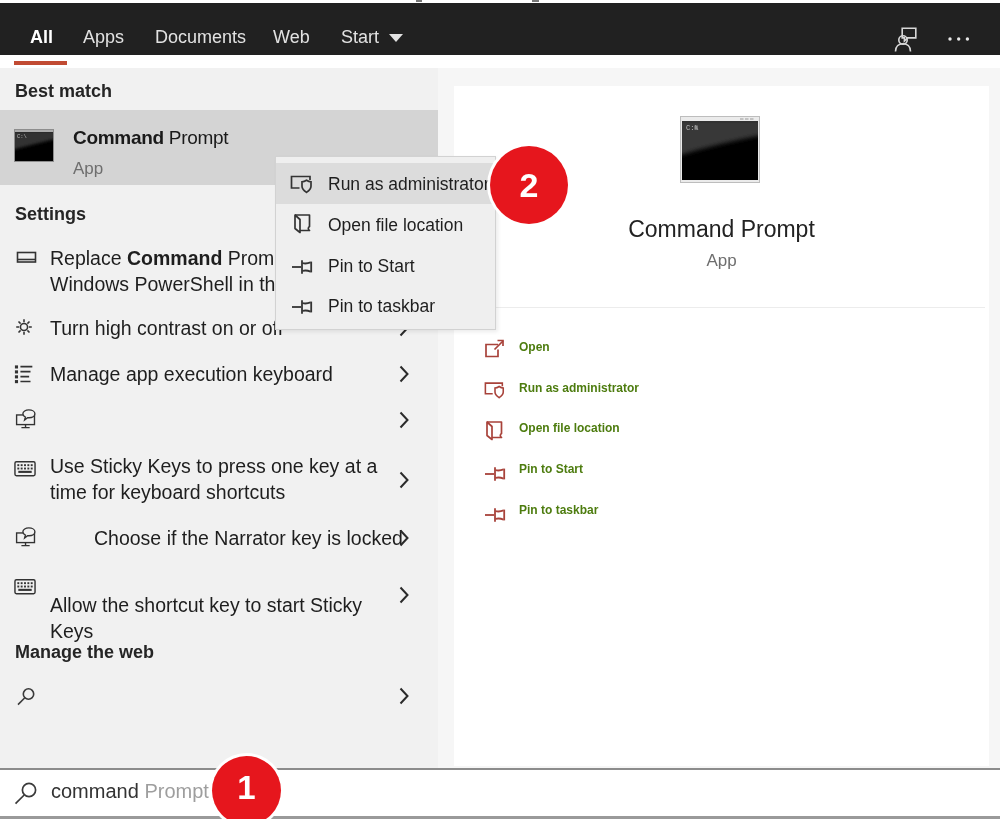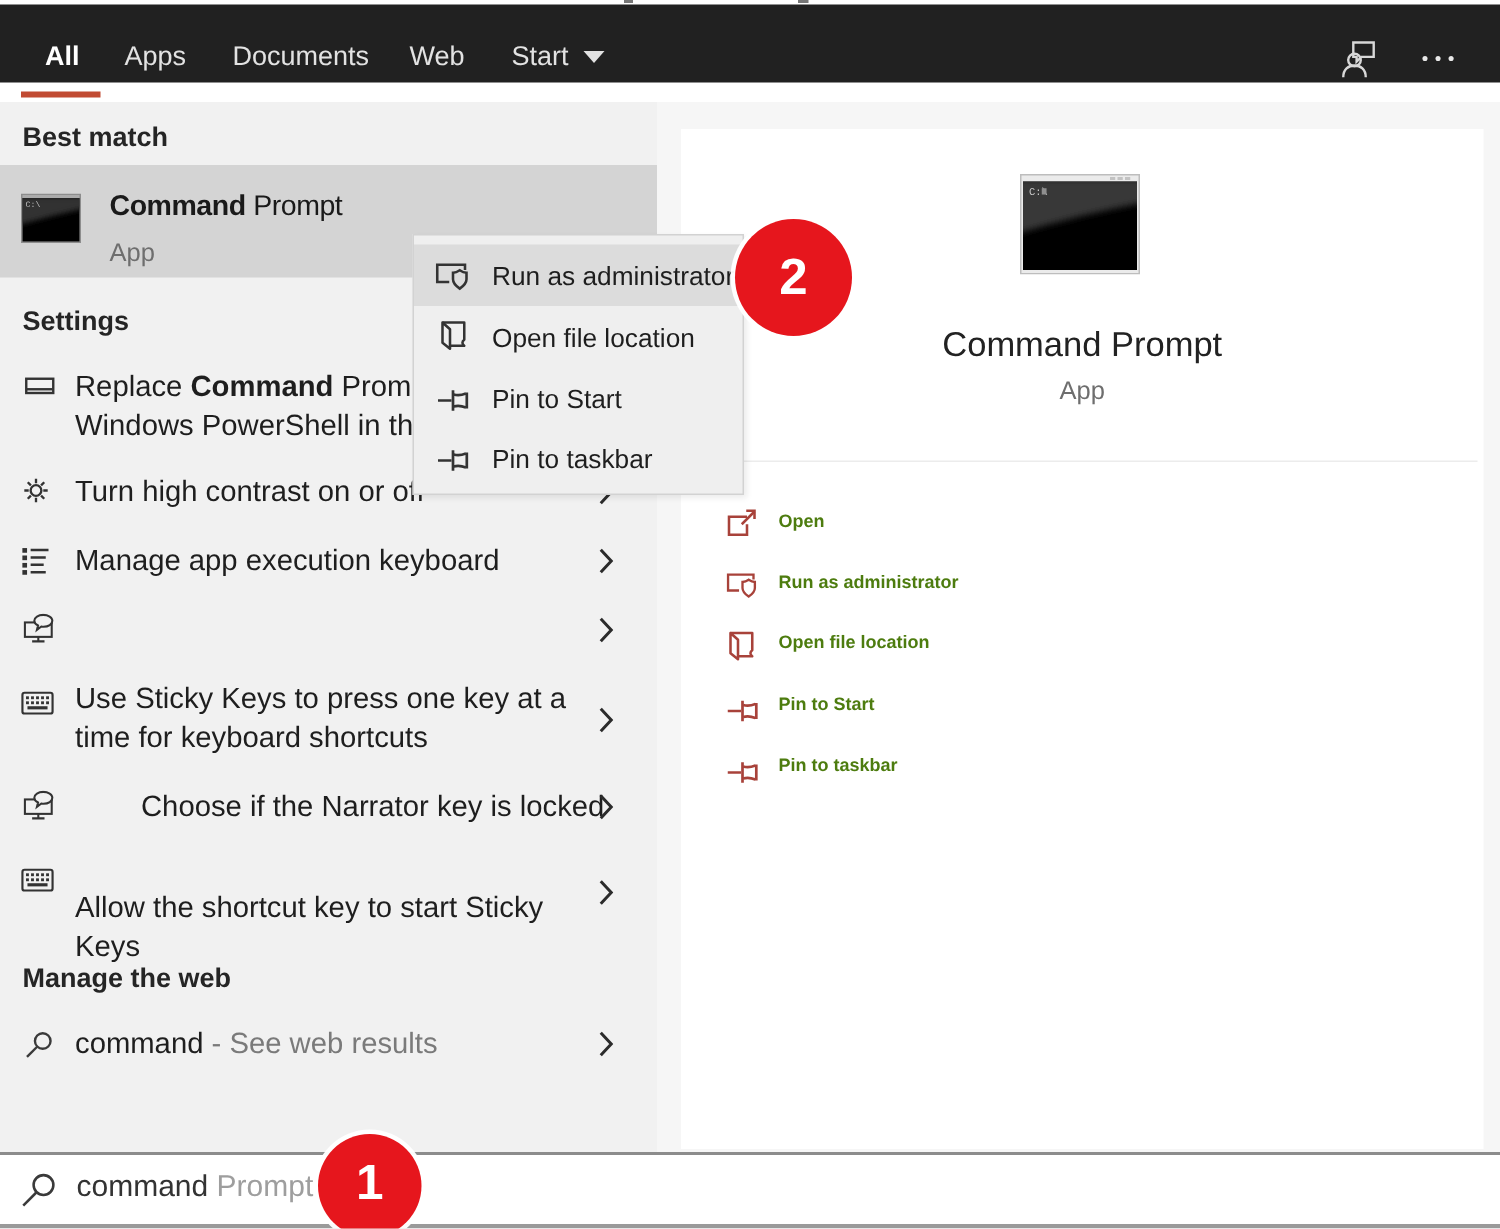--- a/index.html
+++ b/index.html
@@ -194,21 +194,20 @@
     </svg>
 
     <div class="hdr" style="top:574px;">Manage the web</div>
 
     <svg class="licon" style="left:16px;top:618px;" width="22" height="22" viewBox="0 0 22 22">
       <g stroke="#3a3a3a" fill="none" stroke-width="1.6">
         <circle cx="12.5" cy="8" r="5.2"></circle>
         <path d="M8.6,12 L2,18.6"></path>
       </g>
     </svg>
-    <div class="rowtext" style="top:615px;">command <span style="color:#7a7a7a;">- See web results</span></div>
     <svg class="chev" style="top:619px;" width="10" height="18" viewBox="0 0 10 18">
       <path d="M1.5,1.5 L8.5,9 L1.5,16.5" stroke="#2b2b2b" stroke-width="2" fill="none"></path>
     </svg>
   </div>
 
   <div class="abs" id="rightbg"></div>
   <div class="abs" id="card">
     <svg style="position:absolute;left:226px;top:30px;" width="80" height="67">
       <defs>
         <filter id="bl2" x="-30%" y="-30%" width="160%" height="160%">

